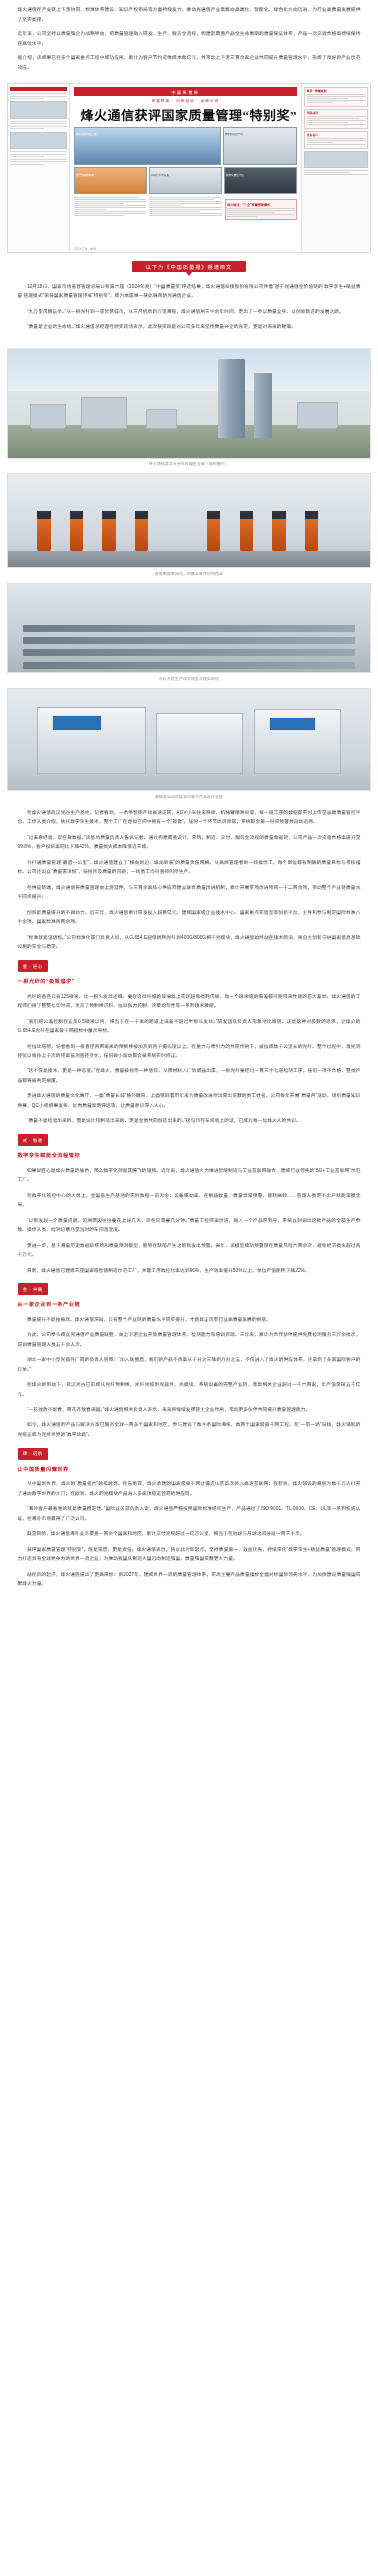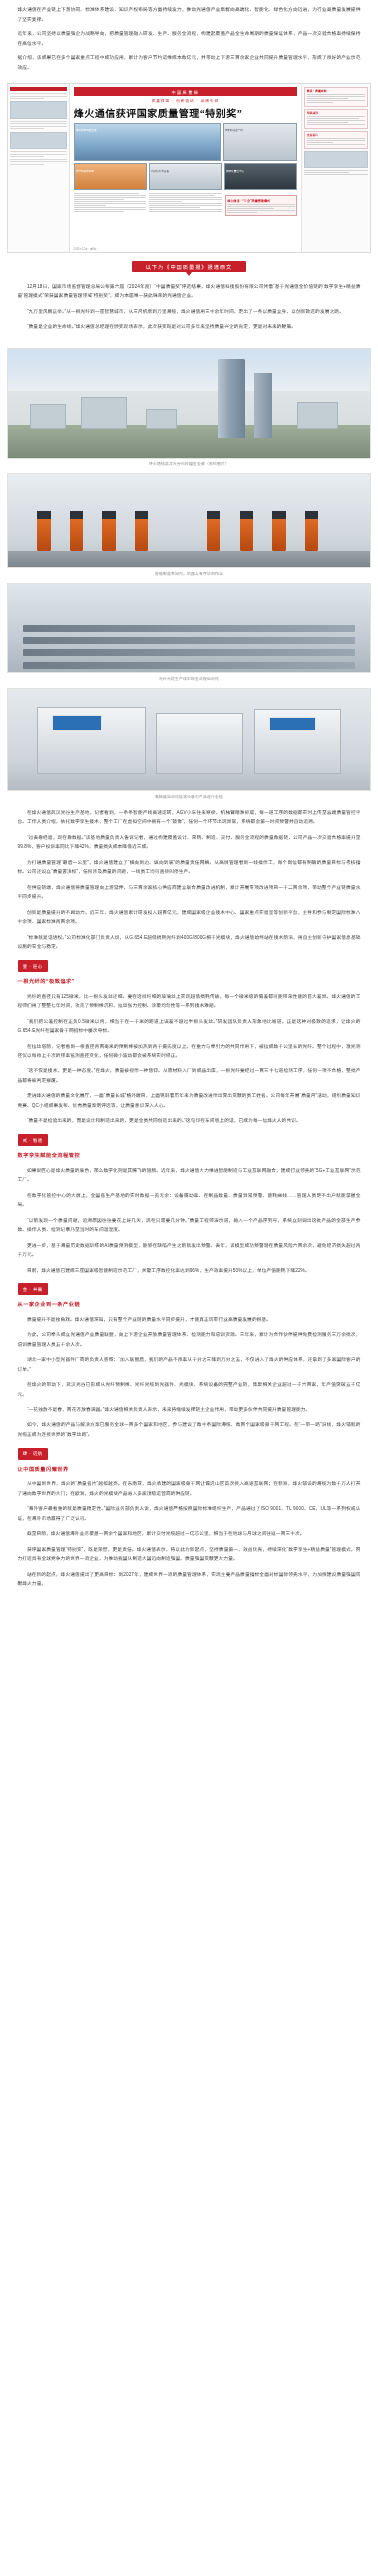--- a/index.html
+++ b/index.html
@@ -75,24 +75,24 @@
     margin-bottom: 2.1px;
   }
   .masthead {
     text-align: center;
     font-size: 3.6px;
     color: #c8202b;
     letter-spacing: 1px;
     margin-bottom: 1.5px;
   }
   .headline-main {
-    text-align: left;
+    text-align: right;
     font-family: "Liberation Serif", "DejaVu Serif", serif;
     font-weight: bold;
-    font-size: 10px;
+    font-size: 13px;
     color: #111;
     letter-spacing: 0.5px;
     margin: 1px 0 3.1px 0;
   }
   .photo-row {
     display: flex; gap: 2.1px; margin-bottom: 2.6px;
   }
   .photo {
     background: linear-gradient(160deg,#9fb6c9 0%,#6f8ba3 100%);
     border: 0.5px solid #8b9dab;

